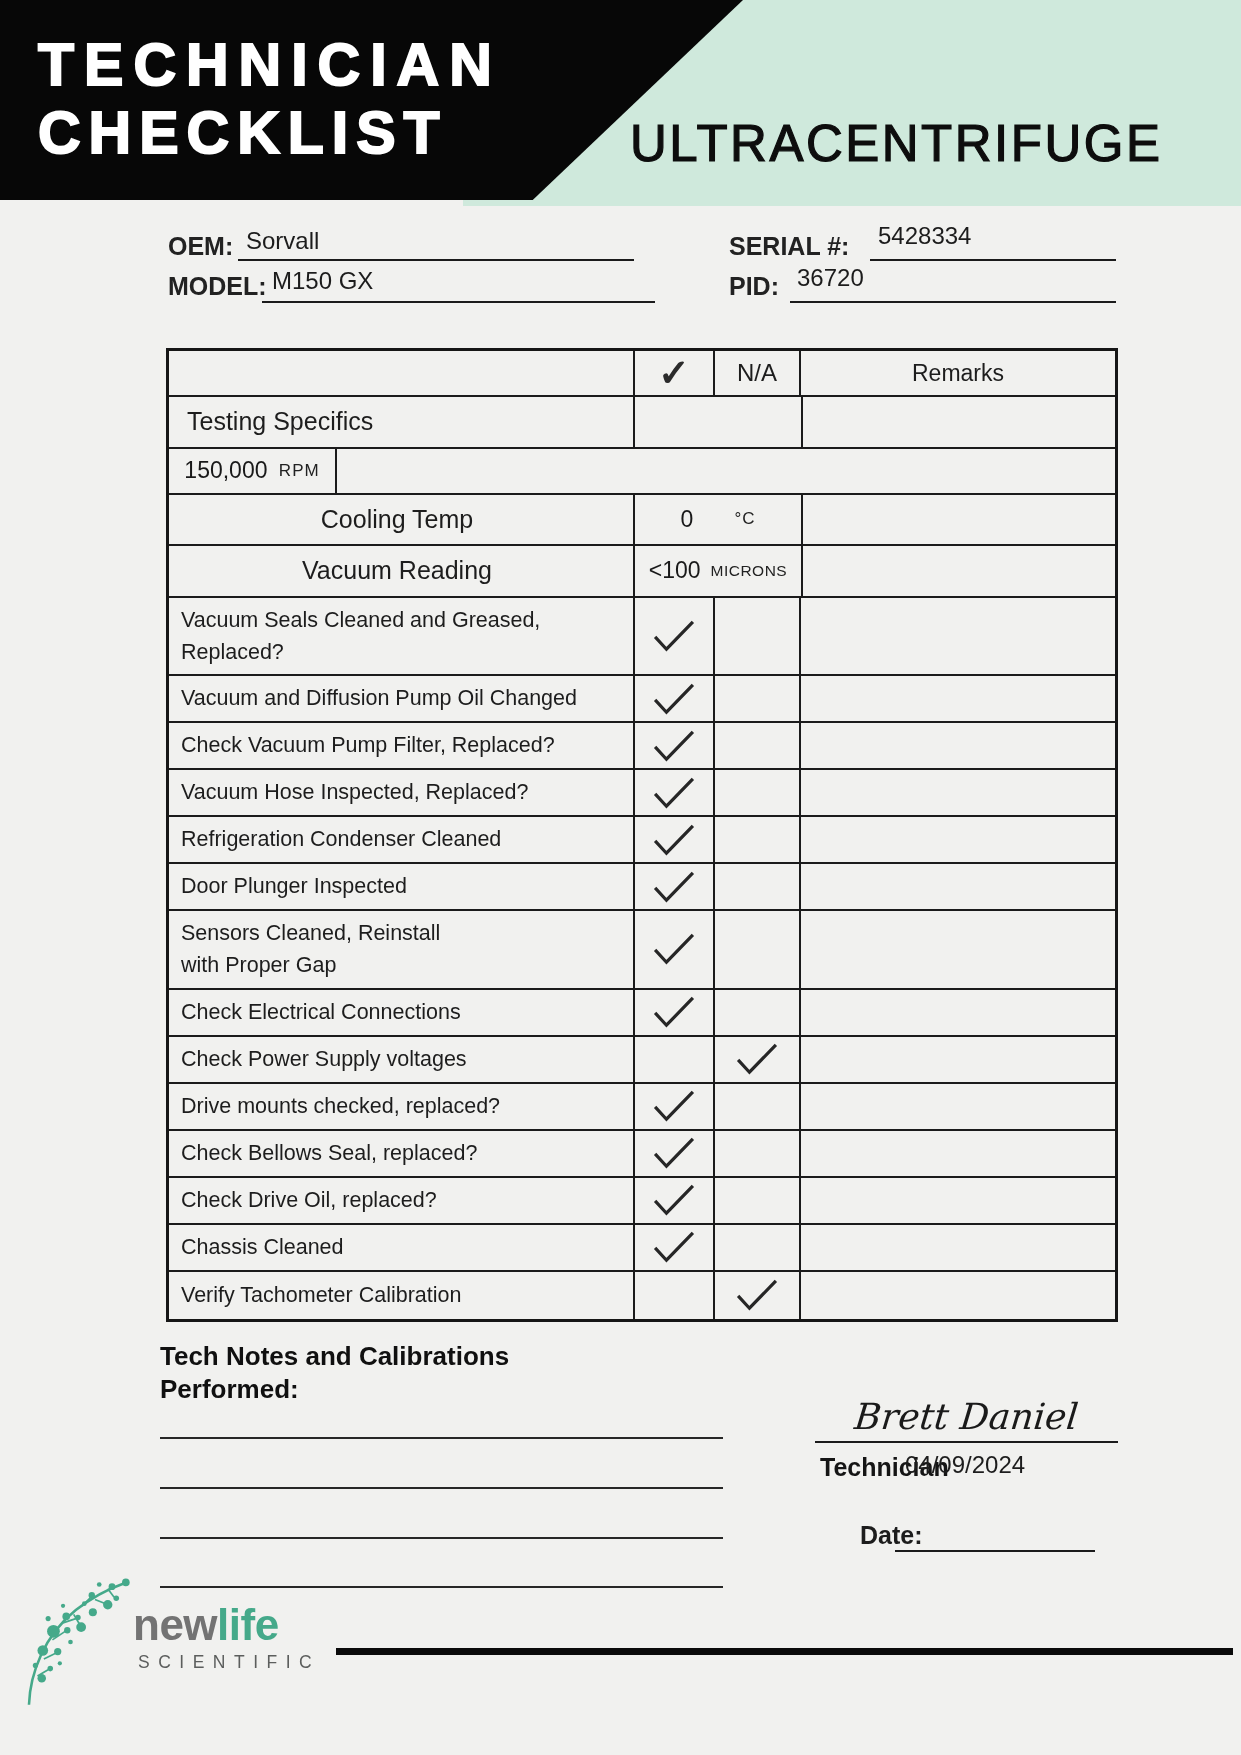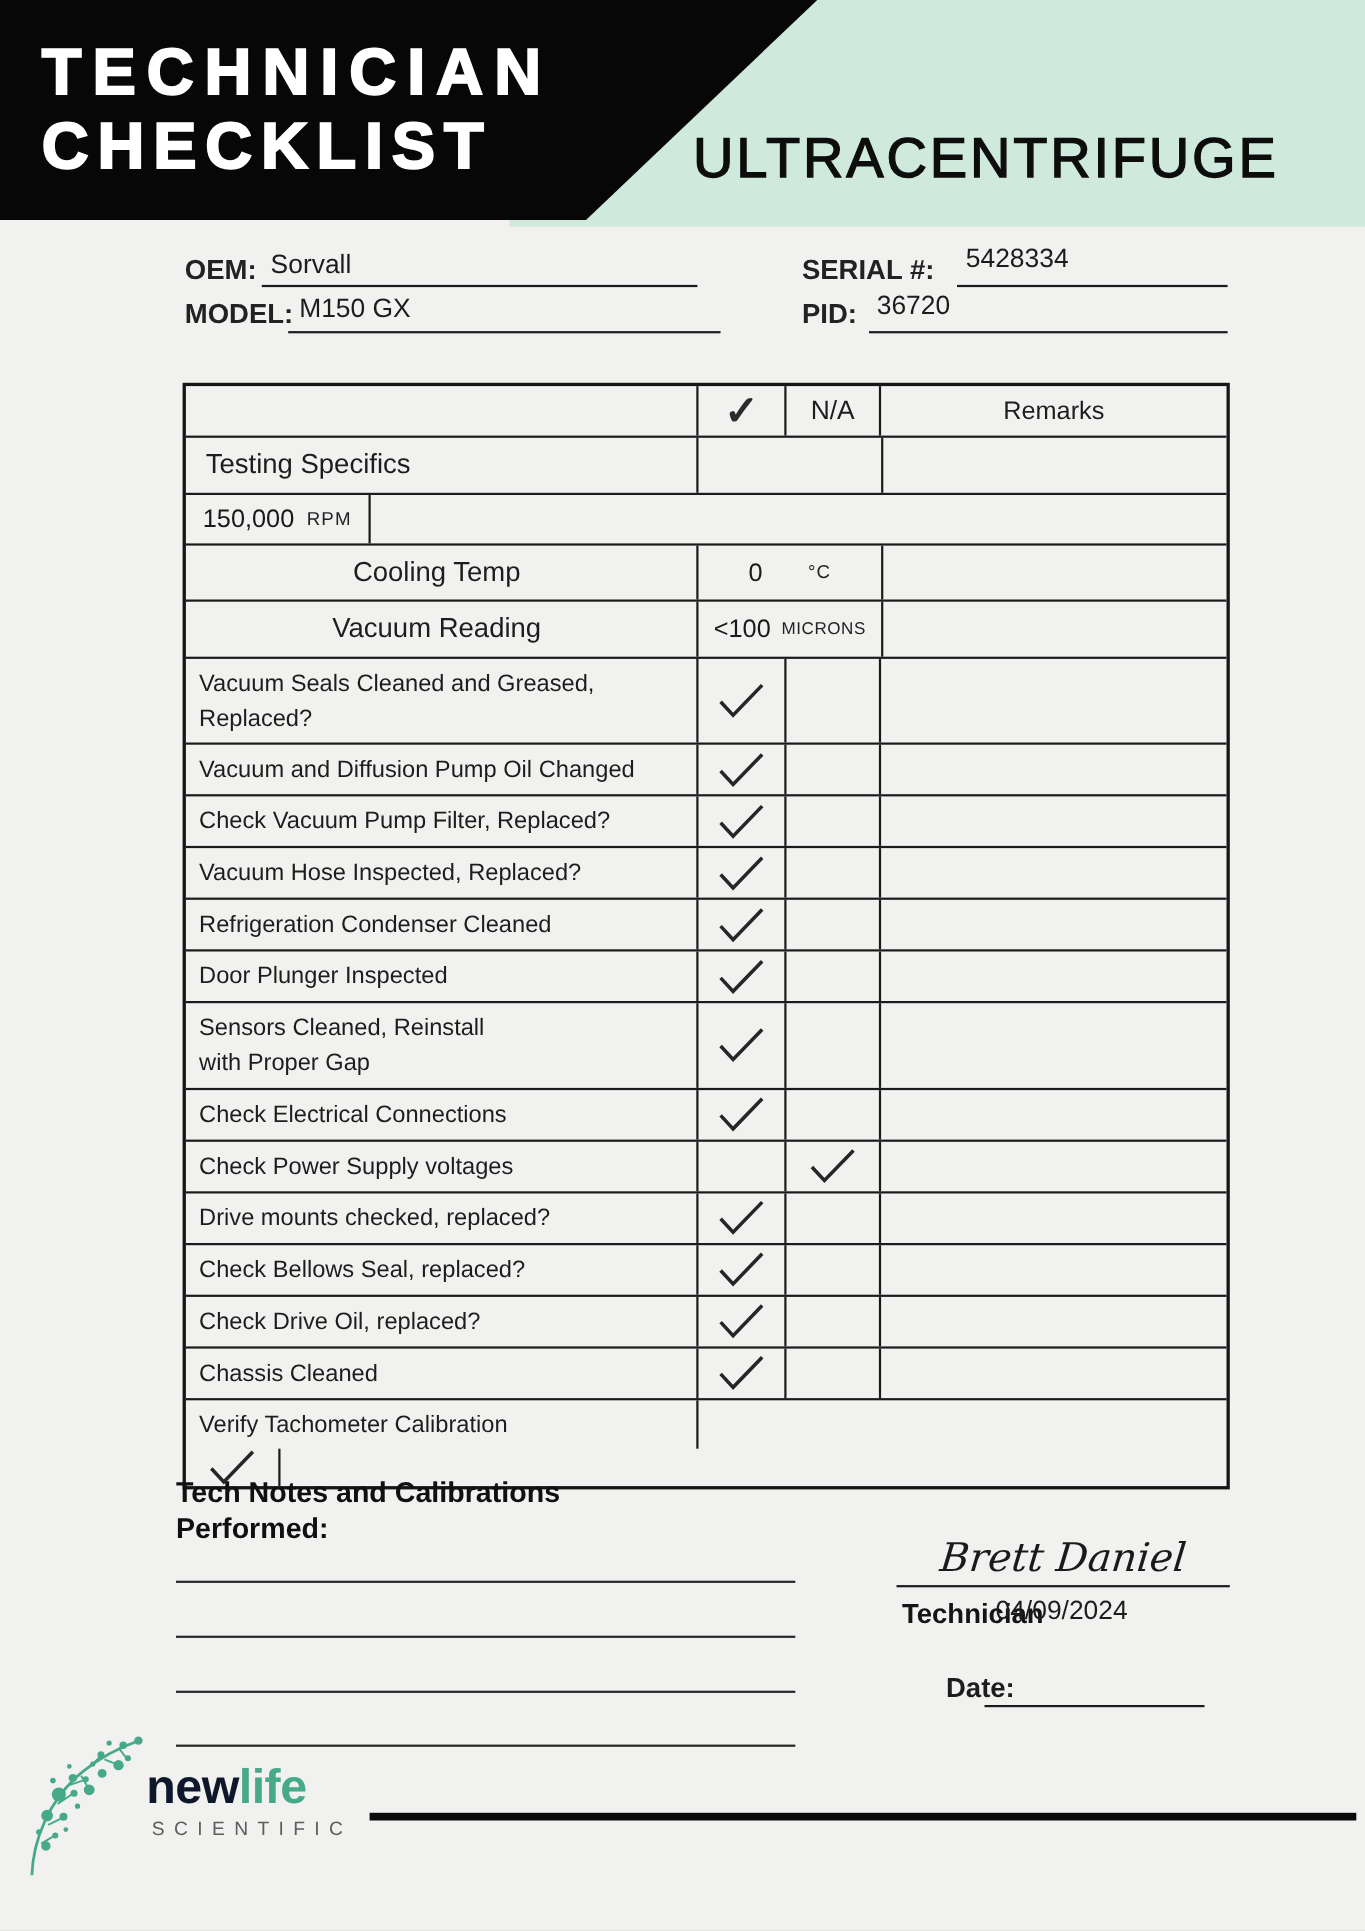--- a/index.html
+++ b/index.html
@@ -19,21 +19,21 @@
 
   
   .flabel{position:absolute;font-size:25px;font-weight:700;color:#222;}
   .fvalue{position:absolute;font-size:24px;font-weight:400;color:#1c1c1c;}
   .fline{position:absolute;height:2px;background:#1b1b1b;}
 
   
   .ctable{position:absolute;left:166px;top:348px;width:952px;border:3px solid #161616;
     box-sizing:border-box;background:#f1f1ef;}
   .trow{display:flex;align-items:stretch;border-bottom:2px solid #1b1b1b;box-sizing:border-box;}
-  .trow:last-child{border-bottom:none;flex-direction:column;}
+  .trow:last-child{border-bottom:none;}
   .cell{box-sizing:border-box;display:flex;align-items:center;}
   .label-cell{width:466px;border-right:2px solid #1b1b1b;padding:6px 8px 6px 12px;
     font-size:21.5px;line-height:1.5;white-space:pre-line;}
   .check-col{width:80px;border-right:2px solid #1b1b1b;justify-content:center;}
   .na-col{width:86px;border-right:2px solid #1b1b1b;justify-content:center;}
   .merged-cell{width:168px;border-right:2px solid #1b1b1b;justify-content:space-evenly;
     align-items:center;padding:2px 4px;}
   .remarks-cell{flex:1;}
   .trow{min-height:47px;}
   .trow.header{min-height:44px;}
@@ -59,21 +59,21 @@
     transform:skewX(-6deg);white-space:nowrap;}
   .sig-line{position:absolute;left:815px;top:1441px;width:303px;height:2px;background:#1b1b1b;}
   .sig-role{position:absolute;left:820px;top:1453px;font-size:25px;font-weight:700;color:#151515;}
   .date-label{position:absolute;left:822px;top:1521px;font-size:25px;font-weight:700;margin-left:38px;}
   .date-value{position:absolute;left:905px;top:1451px;font-size:24px;}
   .date-line{position:absolute;left:895px;top:1550px;width:200px;height:2px;background:#1b1b1b;}
 
   
   .logo-branch{position:absolute;left:20px;top:1576px;}
   .logo-word{position:absolute;left:133px;top:1600px;font-size:44px;font-weight:700;letter-spacing:-.5px;}
-  .logo-word .w1{color:#0f172a;margin-top:12px;}
+  .logo-word .w1{color:#737373;margin-top:12px;}
   .logo-word .w2{color:#45a98a;}
   .logo-tag{position:absolute;left:138px;top:1652px;font-size:17.5px;letter-spacing:8.5px;color:#5c5e5d;}
   .bottom-rule{position:absolute;left:336px;top:1648px;width:897px;height:7px;background:#0b0b0b;}
 </style>
 </head>
 <body>
 
 <div class="page">
 
   <div class="header-mint"></div>

